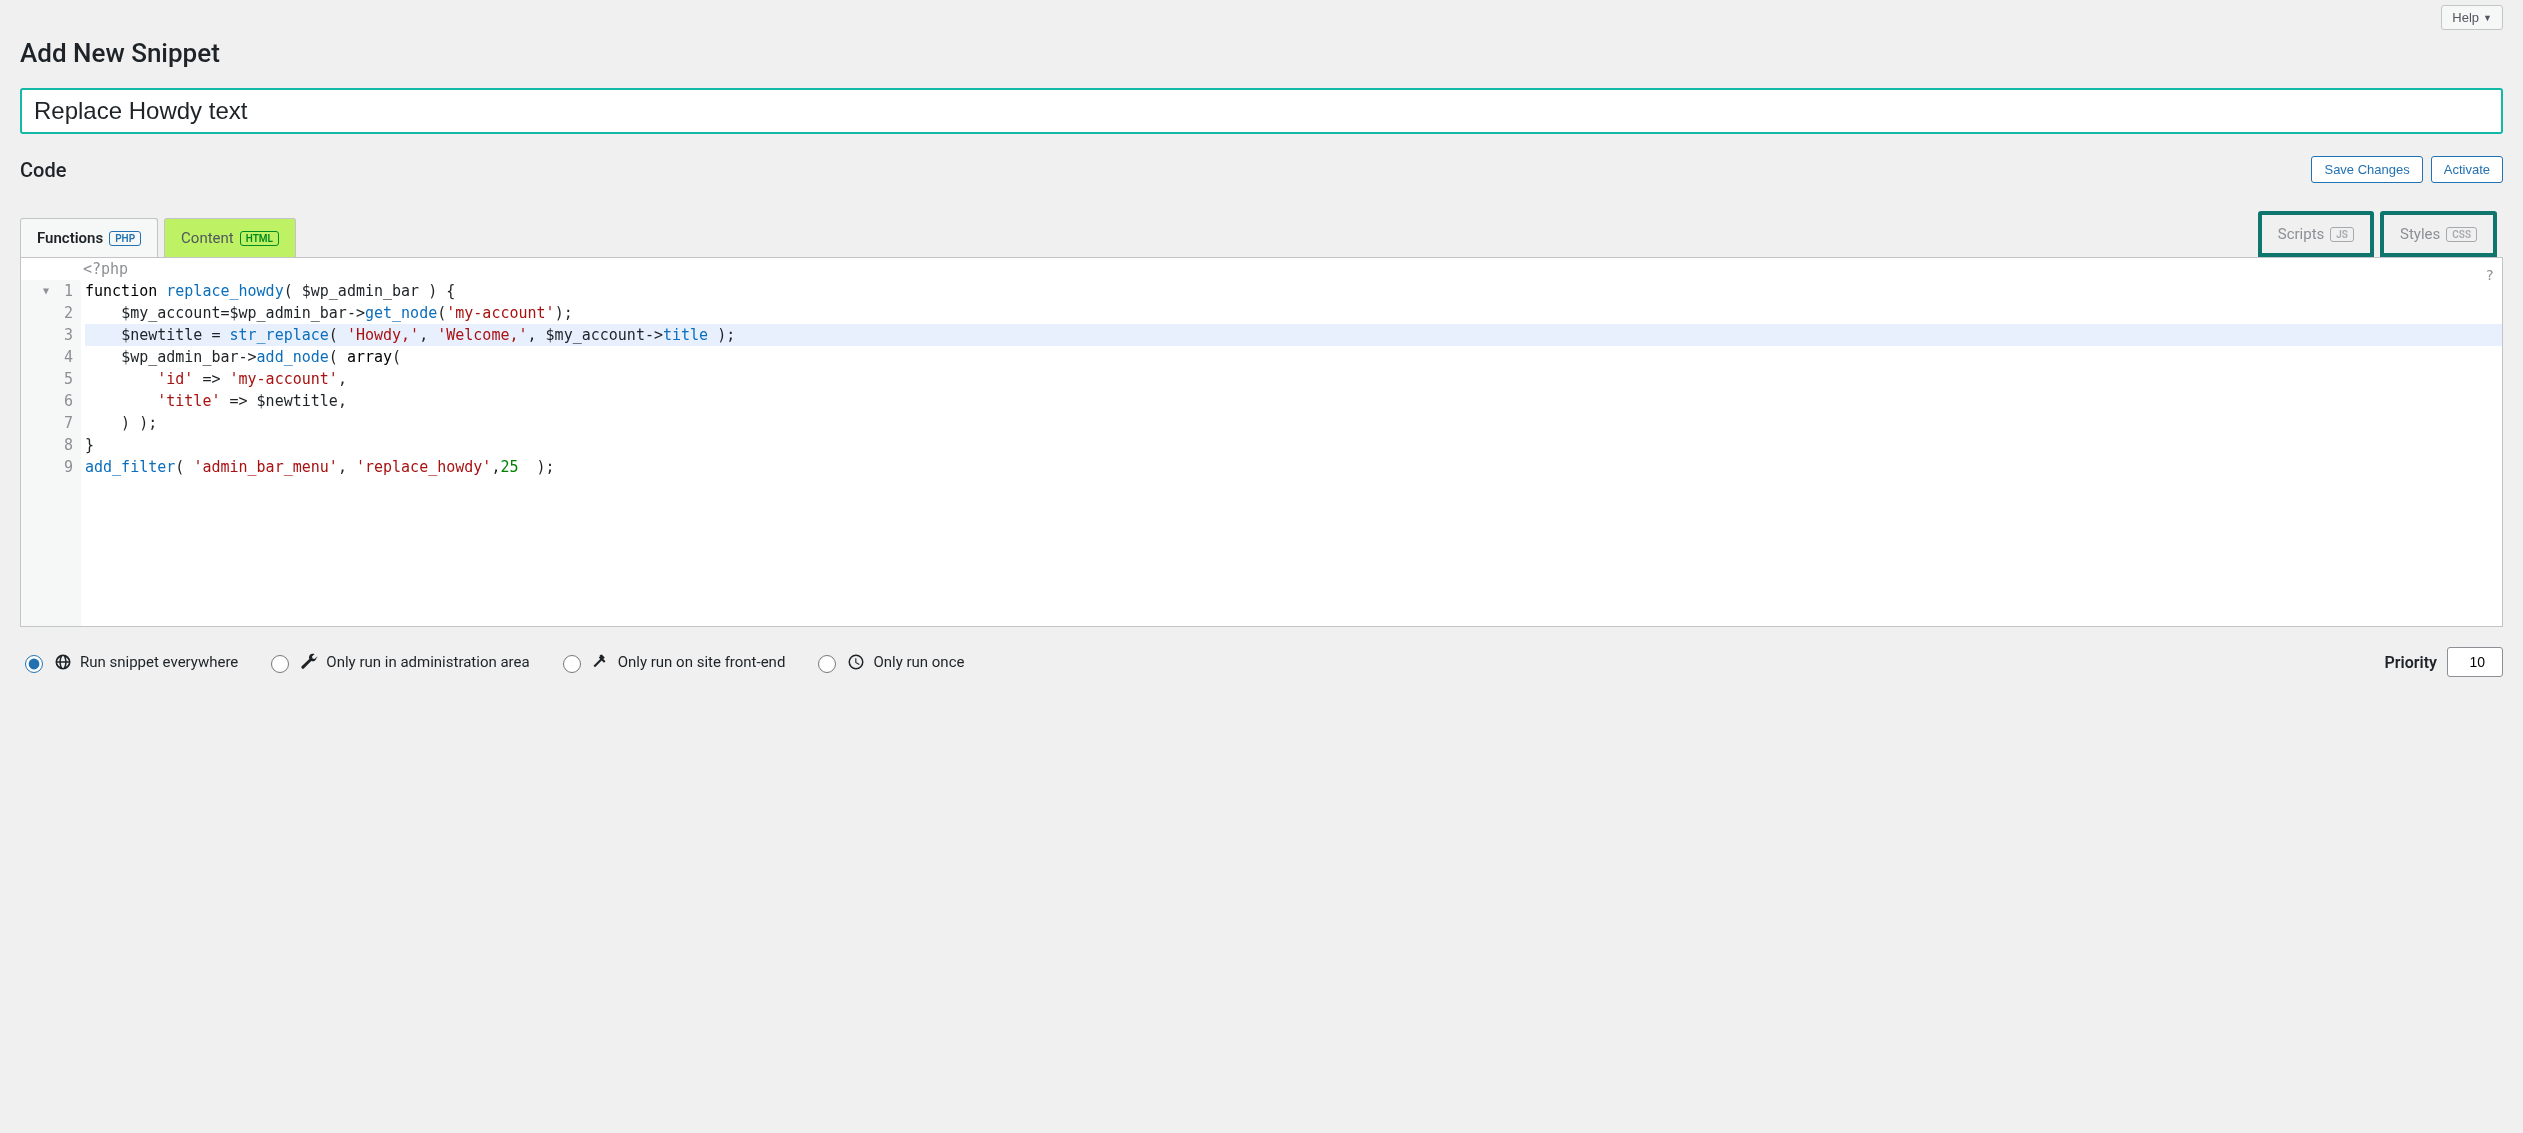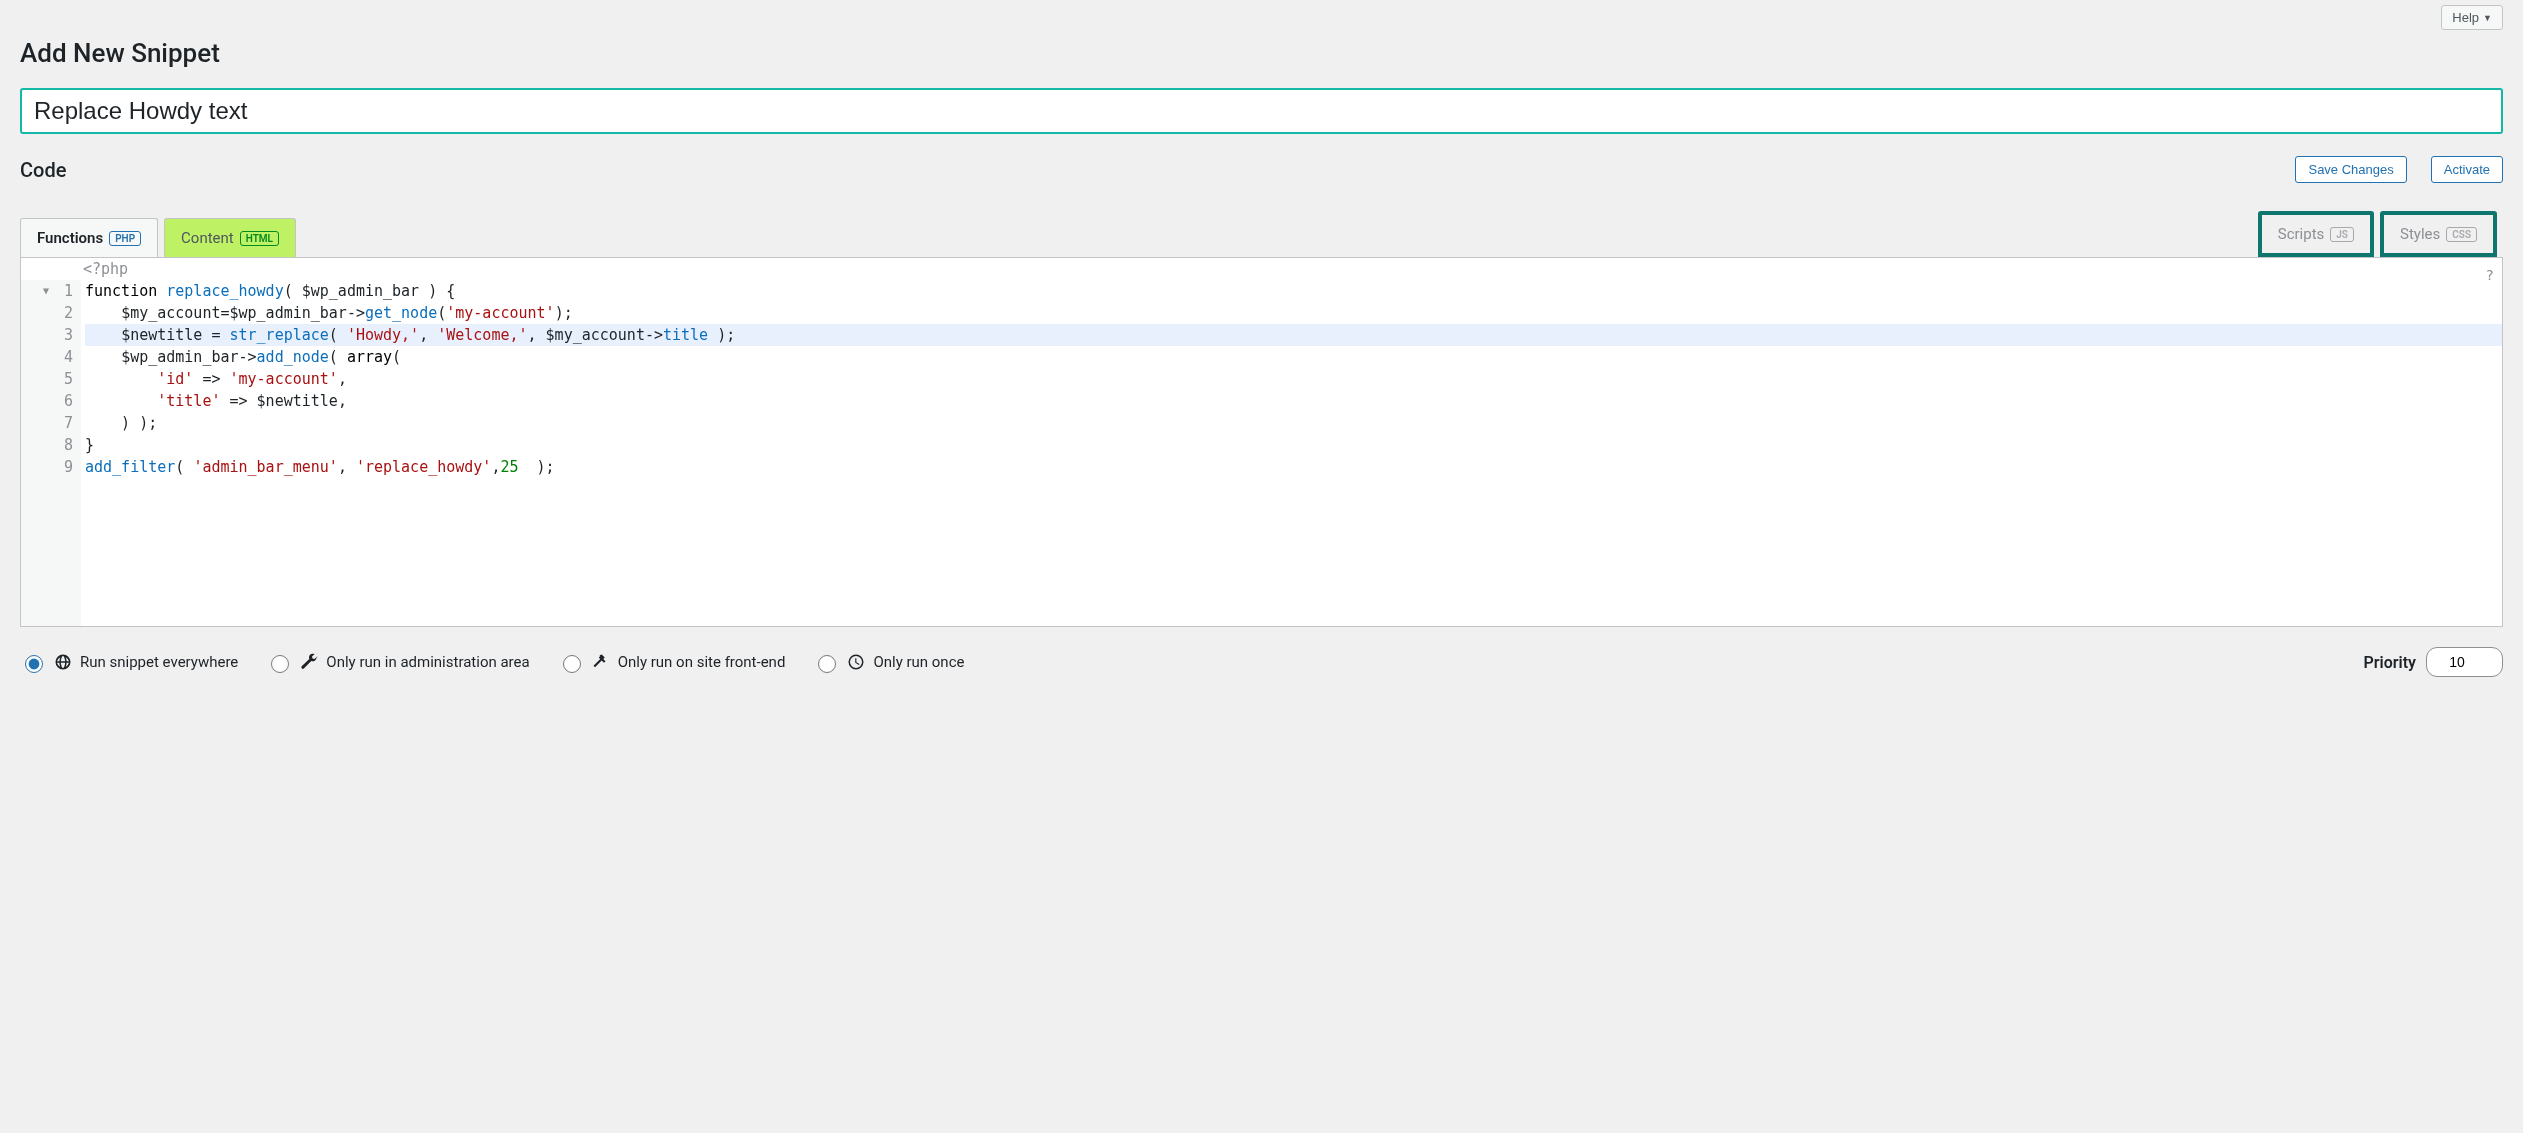--- a/index.html
+++ b/index.html
@@ -58,21 +58,21 @@
     align-items: center;
     margin-top: 22px;
   }
   .code-heading {
     font-size: 20px;
     font-weight: 500;
     margin: 0;
   }
   .action-buttons {
     display: flex;
-    gap: 24px;
+    gap: 8px;
   }
   .btn-outline {
     background: #fff;
     border: 1px solid #2271b1;
     color: #2271b1;
     border-radius: 3px;
     padding: 5px 12px;
     font-size: 13px;
     cursor: pointer;
   }
@@ -210,25 +210,25 @@
     fill: #1d2327;
   }
   .priority-wrap {
     display: inline-flex;
     align-items: center;
     gap: 10px;
     font-size: 16px;
     font-weight: 600;
   }
   .priority-input {
-    width: 77px;
+    width: 56px;
     height: 30px;
     border: 1px solid #8c8f94;
-    border-radius: 11px;
-    text-align: center;
+    border-radius: 3px;
+    text-align: right;
     font-size: 14px;
     background:#fff;
   }
 </style>
 </head>
 <body>
 
 <div class="wrap">
 
   <div class="top-row">

